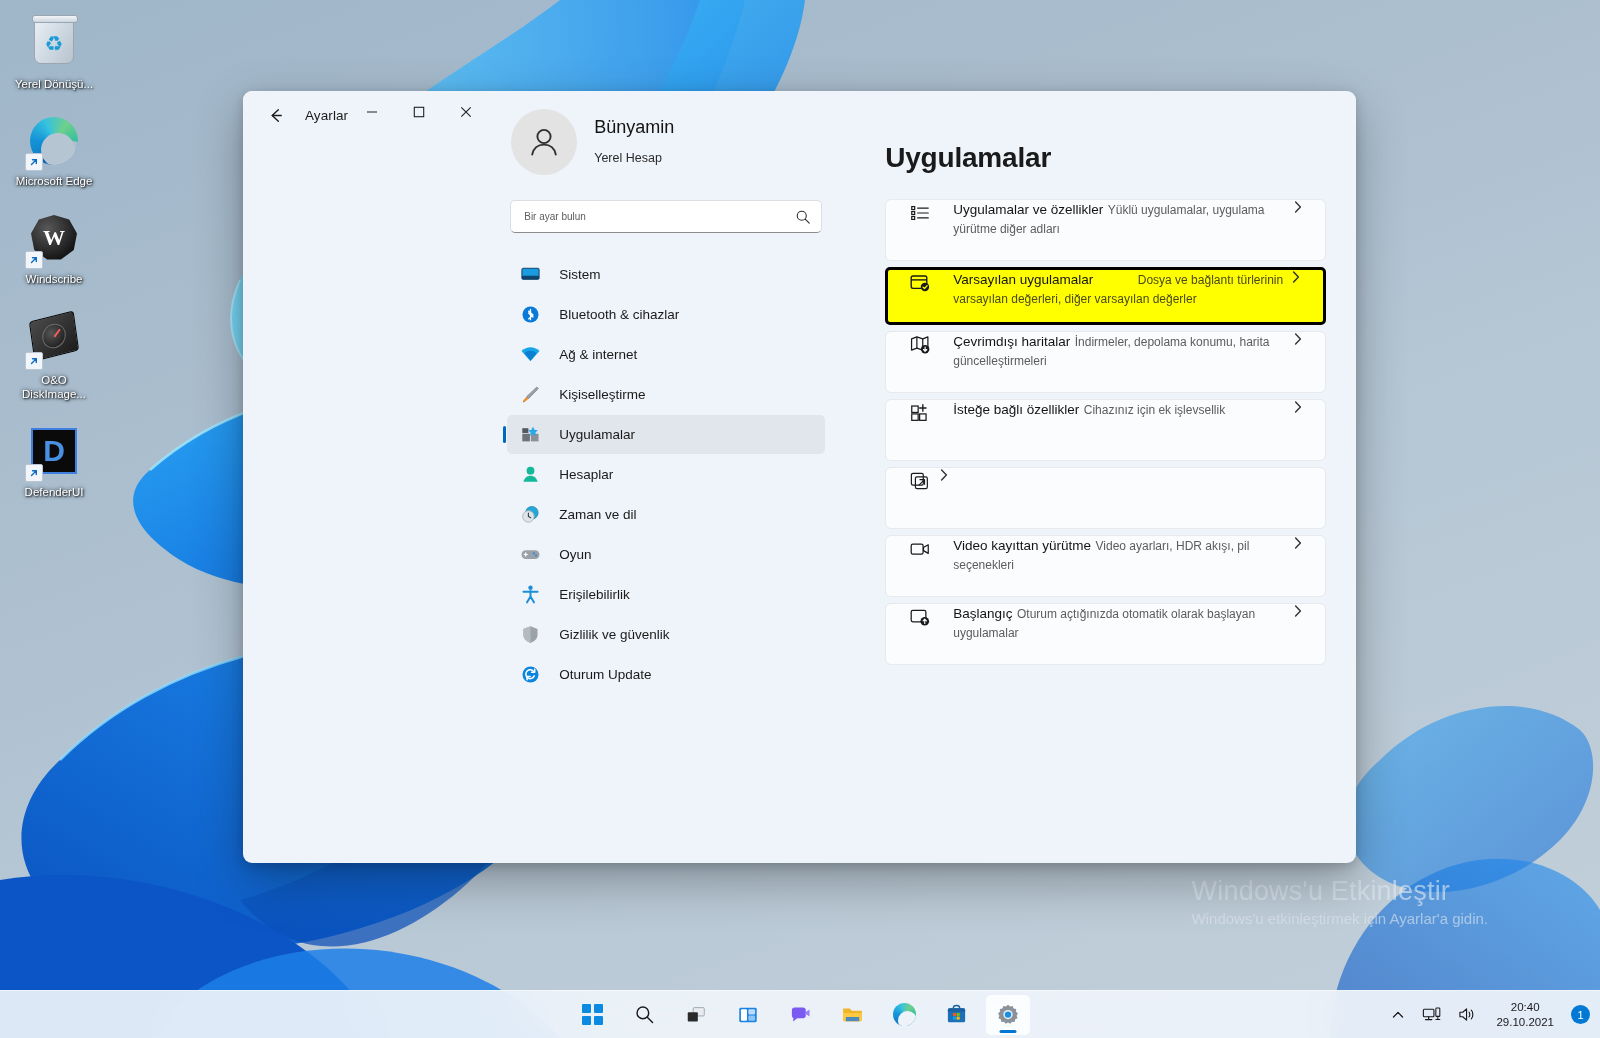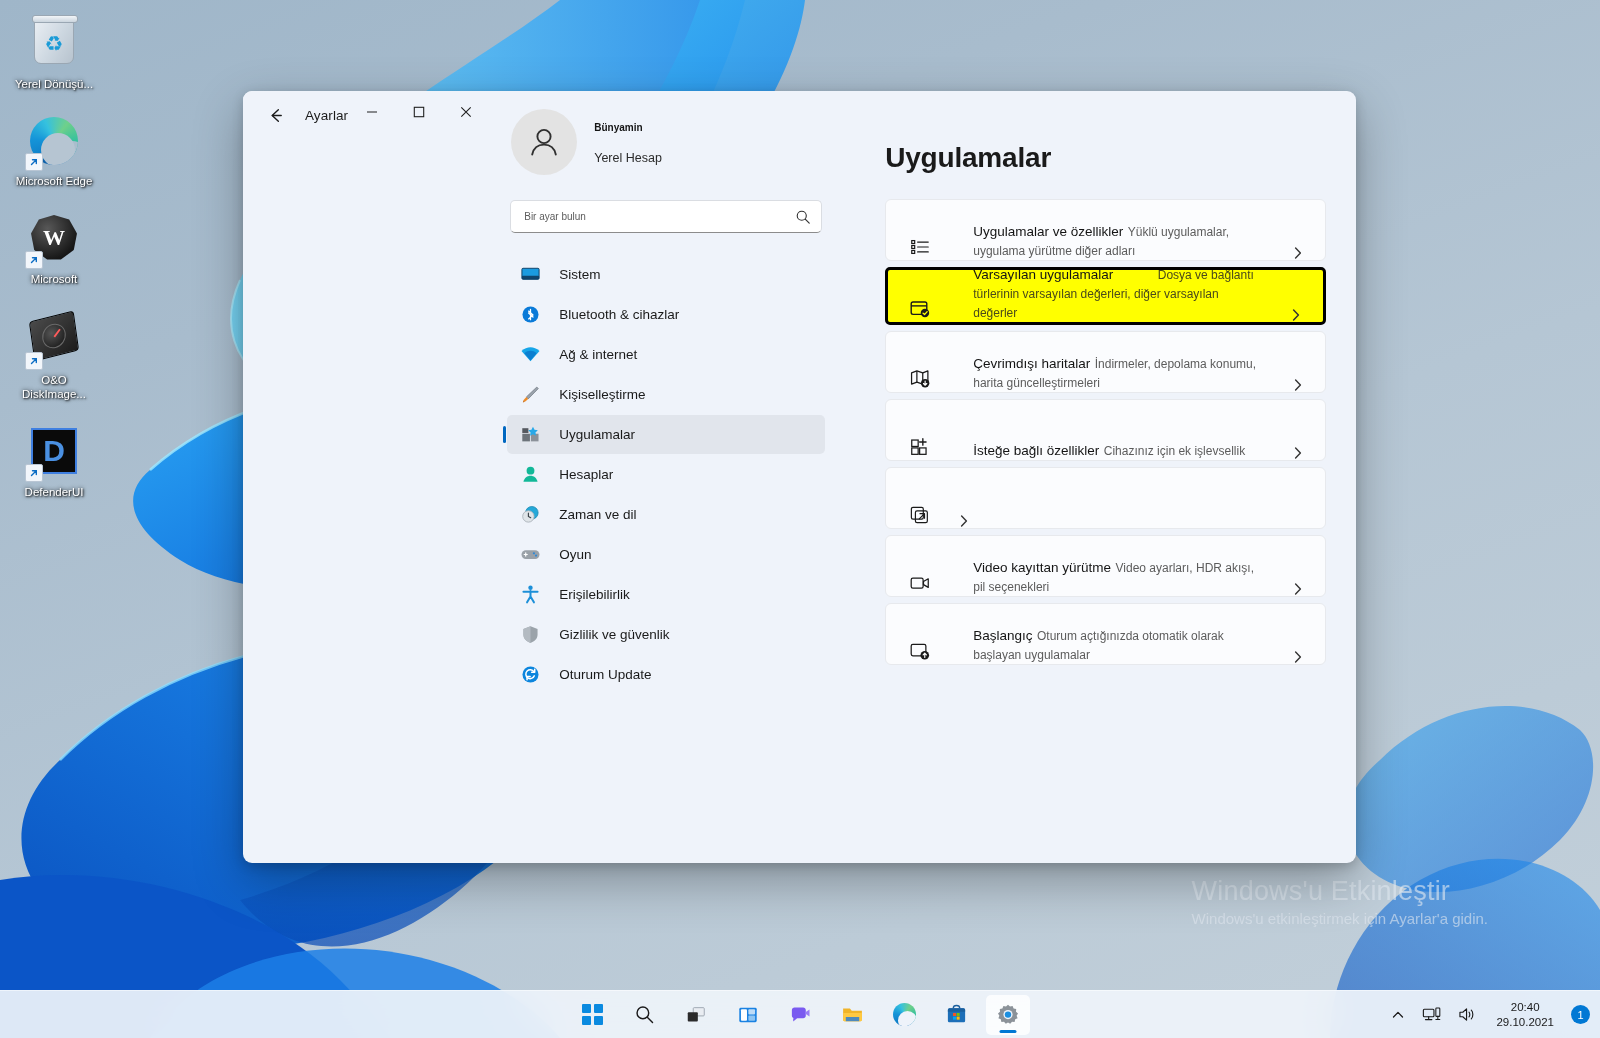--- a/index.html
+++ b/index.html
@@ -282,22 +282,22 @@
     width: 66px; height: 66px;
     border-radius: 50%;
     background: #e3e3e3;
     display: flex;
     align-items: center;
     justify-content: center;
     flex: 0 0 66px;
   }
   #account-text { margin-left: 17px; }
   #account-name {
-    font-size: 10px;
-    font-weight: bold;
+    font-size: 18px;
+    font-weight: normal;
     color: #141414;
     line-height: 19px;
   }
   #account-type {
     font-size: 12.5px;
     color: #2b2b2b;
     line-height: 18px;
     margin-top: 12px;
   }
 
@@ -375,24 +375,23 @@
     letter-spacing: -.2px;
   }
 
   .card {
     background: #fbfcfe;
     border: 1px solid #e7e9ed;
     border-radius: 6px;
     height: 62px;
     margin-bottom: 6px;
     display: flex;
-    align-items: flex-end;
+    align-items: flex-start;
     padding: 0 16px 0 21px;
     cursor: pointer;
-    gap: 20px;
   }
   .card.highlight {
     background: #ffff00;
     border: 3px solid #000000;
     border-radius: 5px;
     height: 58px;
     padding-left: 19px;
   }
   .card-icon {
     width: 26px;
@@ -589,21 +588,21 @@
 
     <div class="desk-icon">
       <div class="glyph-wrap">
         <div class="ws-logo">W</div>
         <div class="shortcut-badge">
           <svg width="12" height="12" viewBox="0 0 12 12">
               <path d="M3.5 8.5 L8 4 M4.5 3.8 H8.3 V7.6" stroke="#0a6cc4" stroke-width="1.4" fill="none" stroke-linecap="round"></path>
             </svg>
         </div>
       </div>
-      <div class="label">Microsoft</div>
+      <div class="label">Windscribe</div>
     </div>
 
     <div class="desk-icon">
       <div class="glyph-wrap">
         <div class="oo-logo">
             <div class="oo-dial"></div>
           </div>
         <div class="shortcut-badge">
           <svg width="12" height="12" viewBox="0 0 12 12">
               <path d="M3.5 8.5 L8 4 M4.5 3.8 H8.3 V7.6" stroke="#0a6cc4" stroke-width="1.4" fill="none" stroke-linecap="round"></path>

